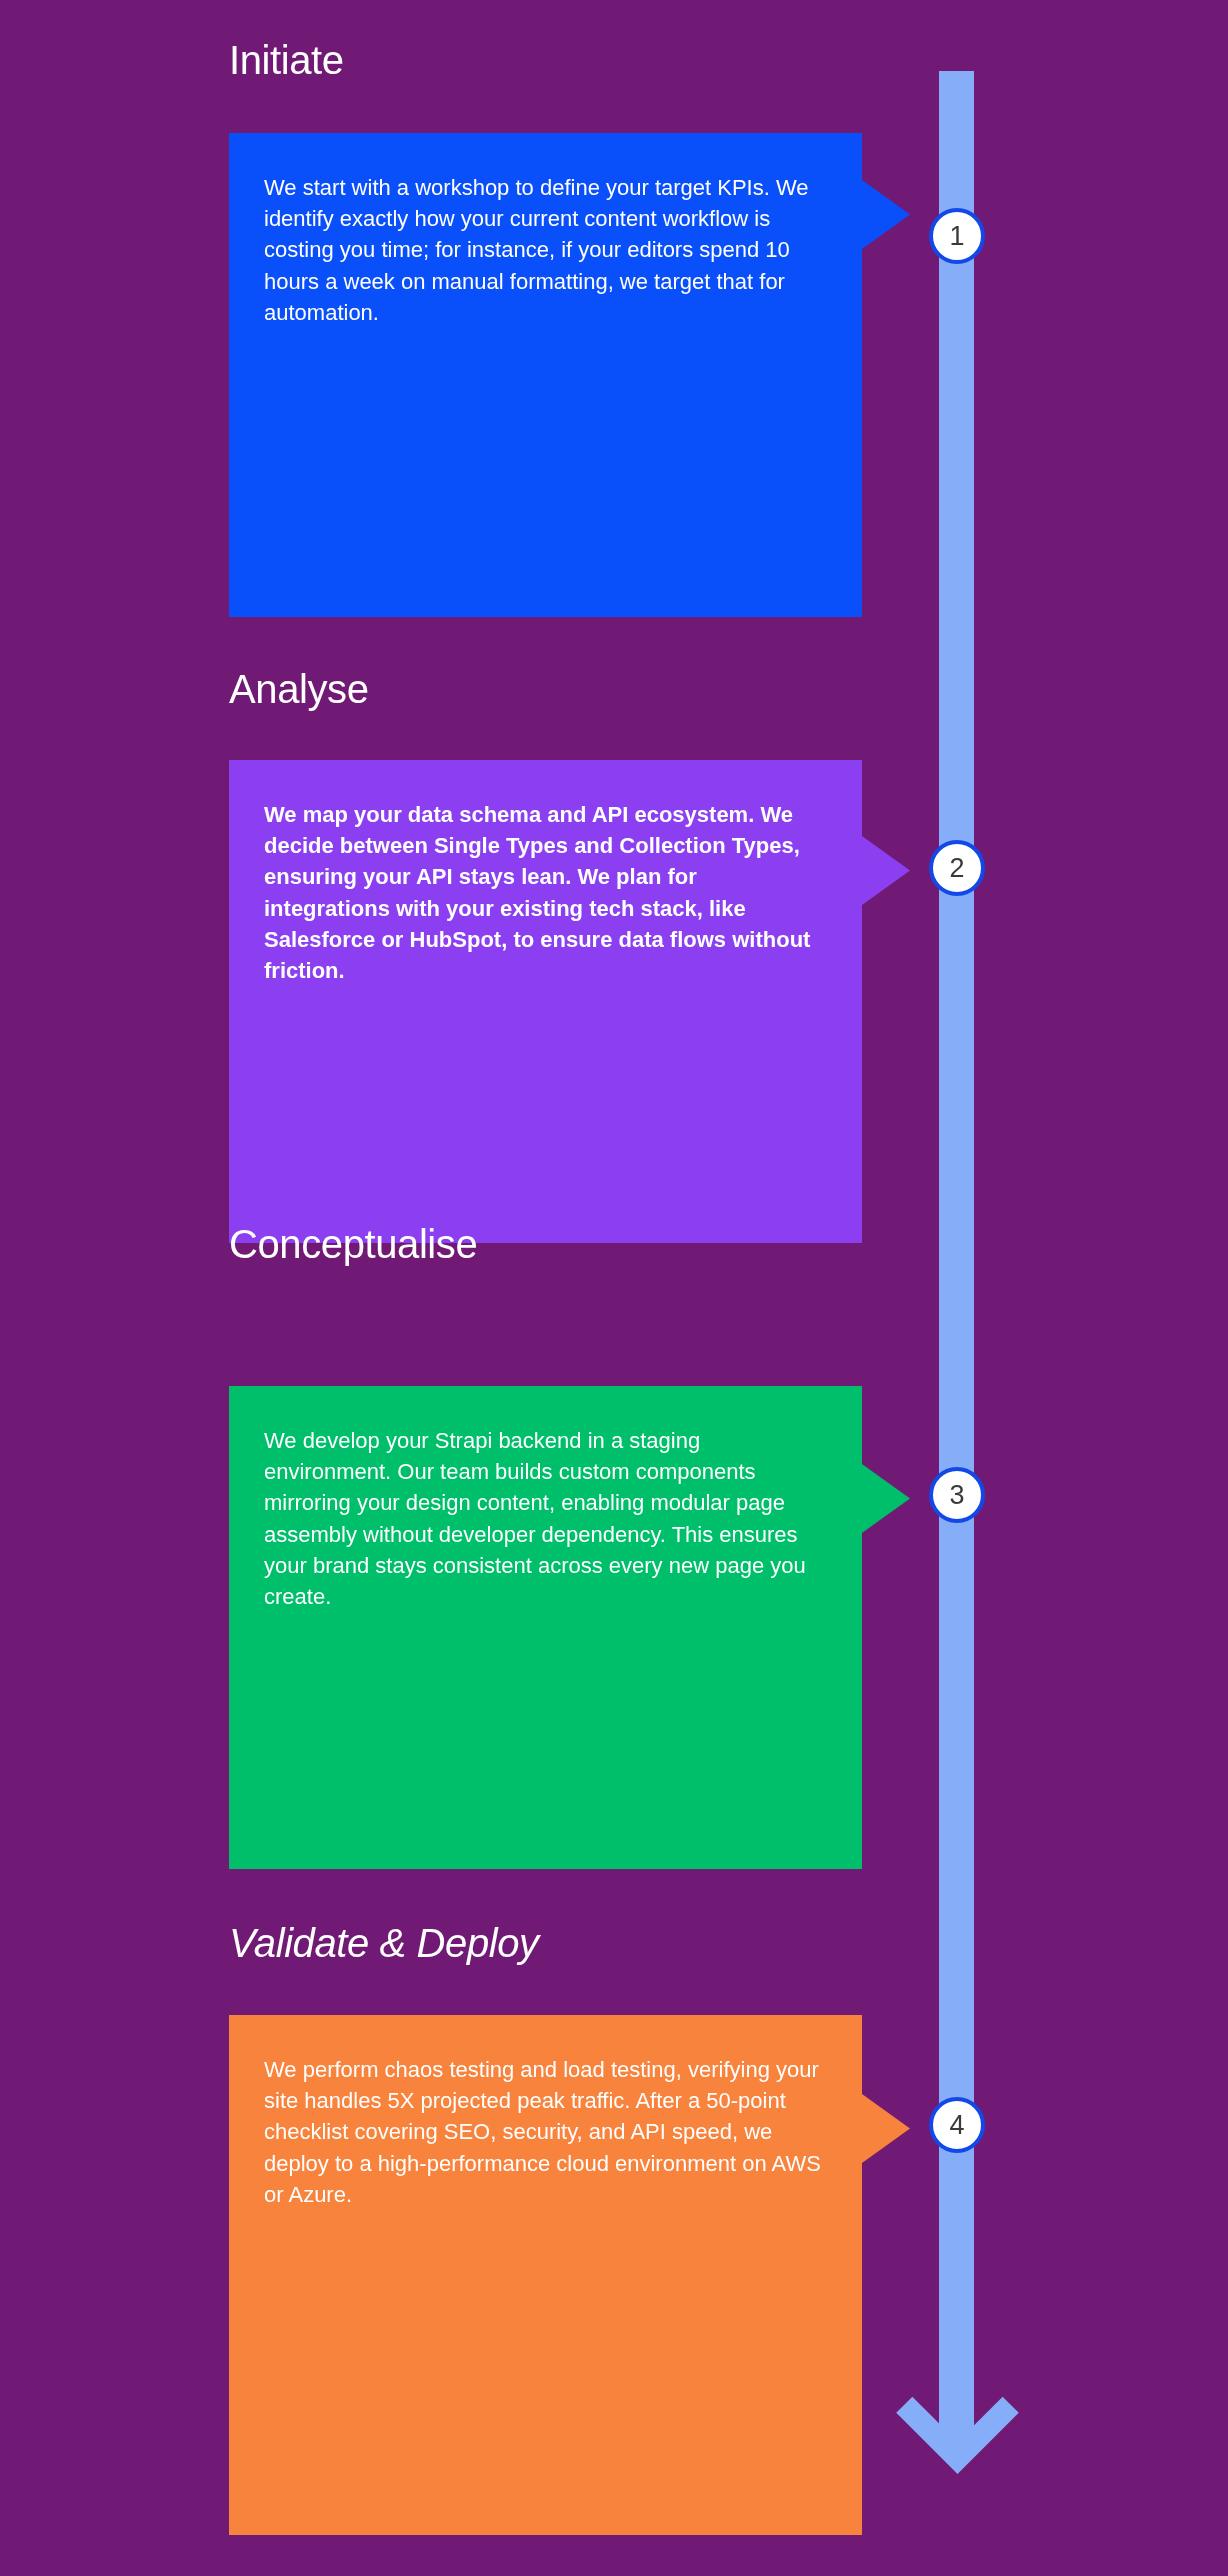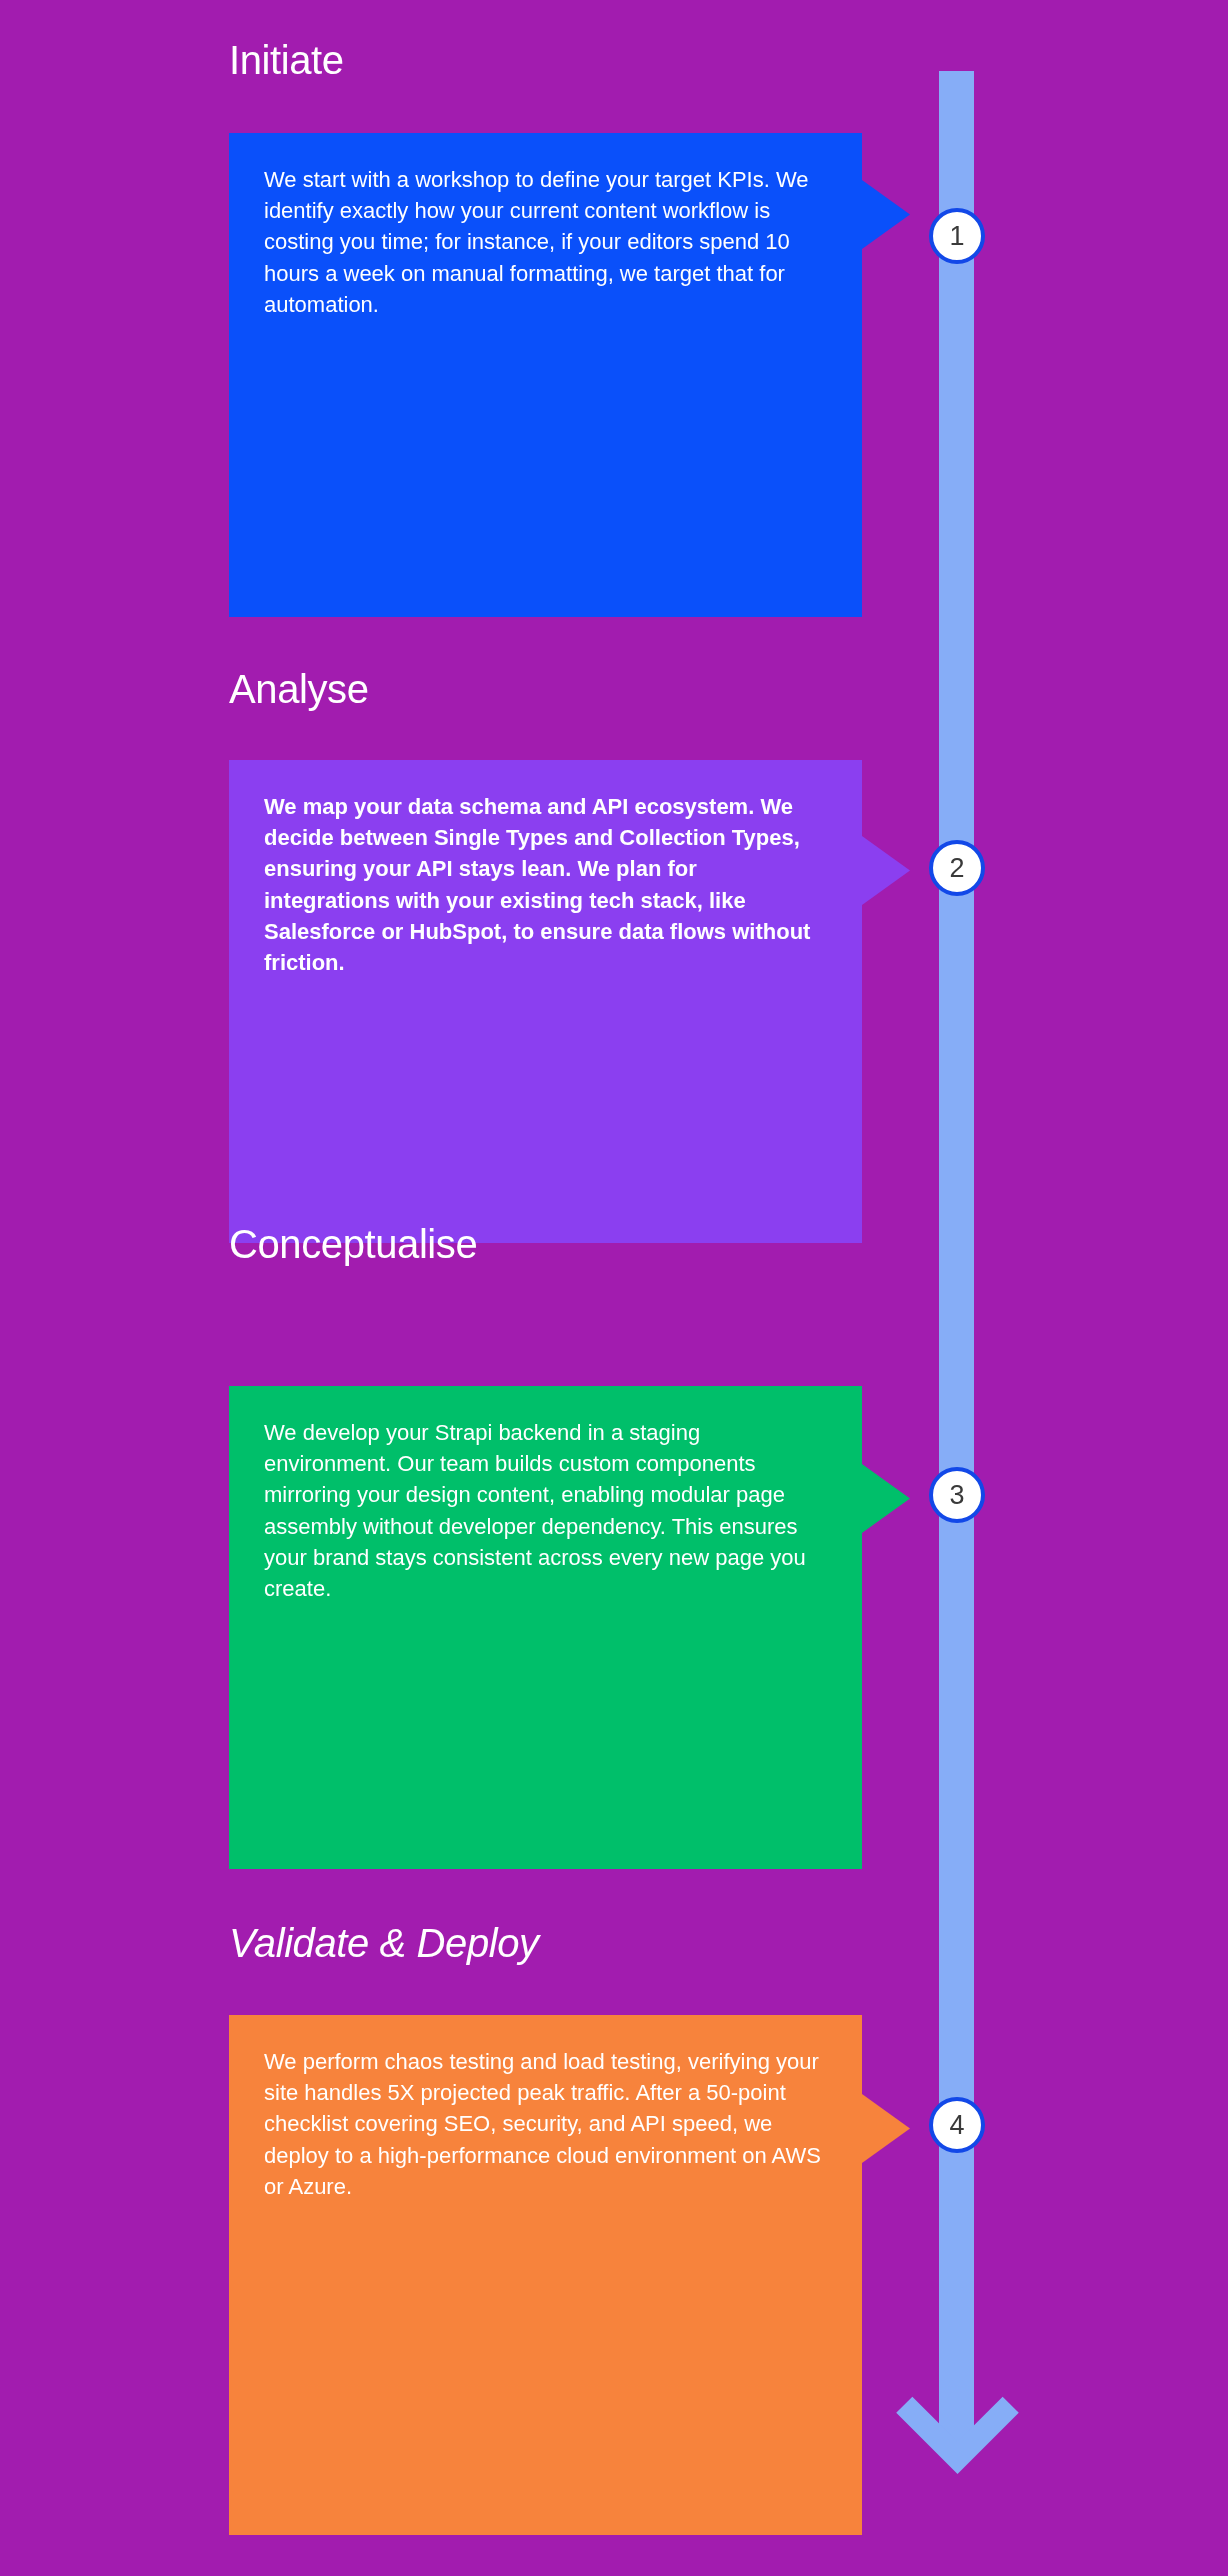--- a/index.html
+++ b/index.html
@@ -5,21 +5,21 @@
 <style>
   * { margin:0; padding:0; box-sizing:border-box; }
   html, body {
     background:#0f0f42;
     font-family:"Liberation Sans", sans-serif;
   }
   #canvas {
     position:relative;
     width:1229px;
     height:2576px;
-    background:#a21caf;
+    background:#701a75;
     overflow:hidden;
   }
 
   
   #timeline-rail {
     position:absolute;
     left:939px;
     top:71px;
     width:35px;
     height:2382px;
@@ -67,21 +67,21 @@
     line-height:1.05;
     font-weight:300;
     letter-spacing:-0.4px;
     white-space:nowrap;
   }
 
   .step-card {
     position:absolute;
     left:229px;
     width:633px;
-    padding:31px 35px 24px 35px;
+    padding:39px 35px 24px 35px;
     color:#ffffff;
     font-size:22px;
     line-height:1.42;
     font-weight:400;
   }
   .step-card .card-text { display:block; }
 
   
   .card-notch {
     position:absolute;

